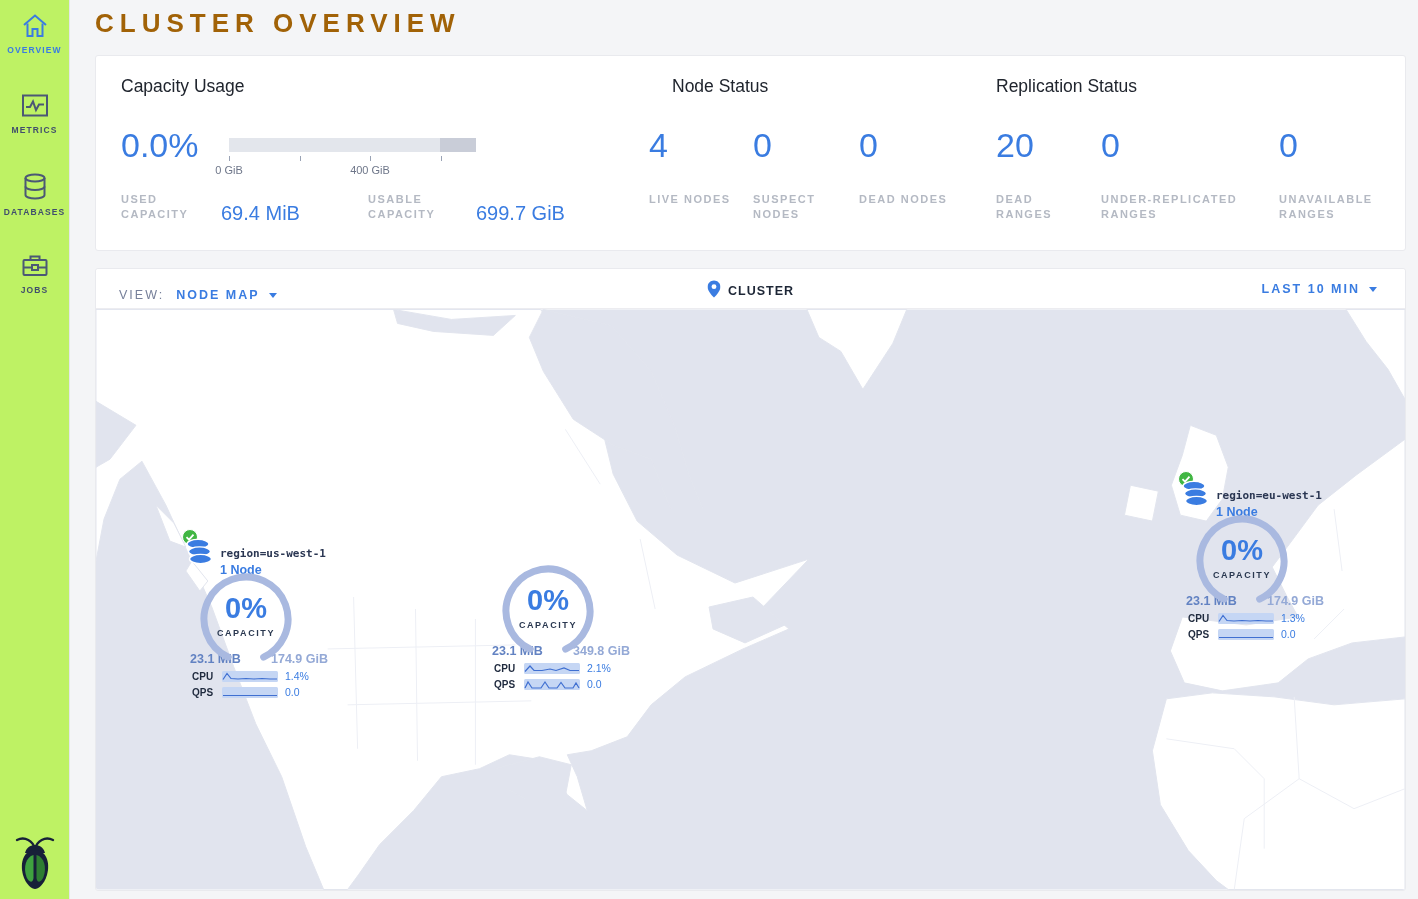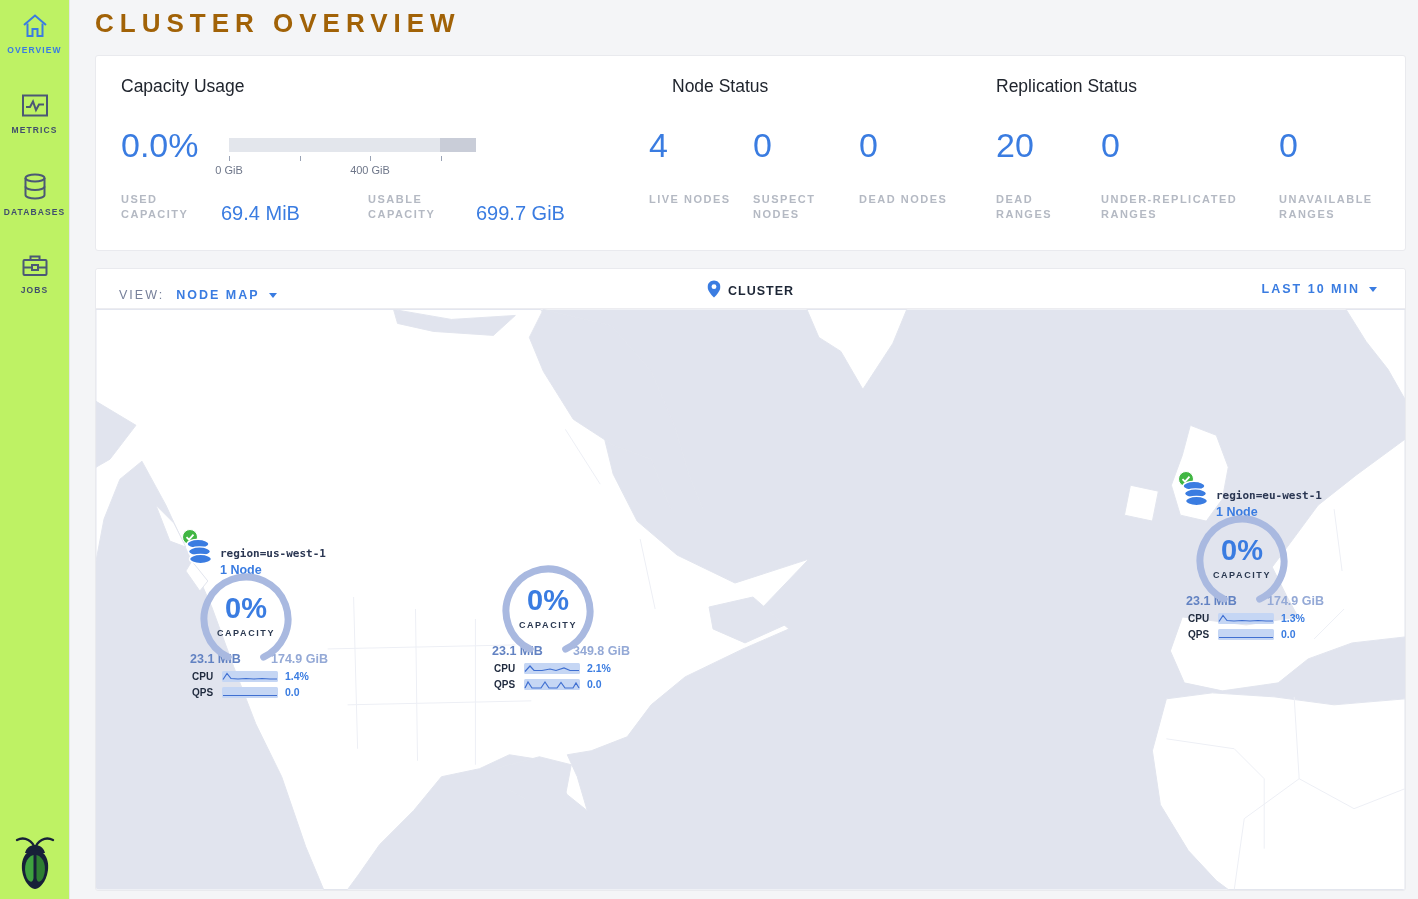--- a/index.html
+++ b/index.html
@@ -68,21 +68,21 @@
     font-size:29px; font-weight:700; color:#3a7ce1; }
   .donut-cap { position:absolute; left:0; right:0; top:57px; text-align:center;
     font-size:9px; font-weight:700; letter-spacing:1.6px; color:#2a3850; }
   .cap-vals { display:flex; justify-content:space-between; margin:-15px 6px 0 8px;
     font-size:12.5px; font-weight:700; }
   .used-val { color:#6282c2; }
   .usable-val { color:#94a9d6; }
   .metric-row { display:flex; align-items:center; margin:4px 6px 0 10px; height:12px; }
   .metric-label { width:30px; font-size:10px; font-weight:700; color:#1f2a3e; }
   .spark { margin-right:7px; }
-  .metric-val { font-size:10.5px; font-weight:700; color:#3a7ce1; }
+  .metric-val { font-size:10.5px; font-weight:400; color:#3a7ce1; }
 
   .loc-us-west { left:86px;  top:216px; }
   .loc-us-east { left:388px; top:252px; }
   .loc-eu-west { left:1082px; top:158px; }
 </style>
 </head>
 <body>
 
 <div class="sidebar">
   <div class="side-item active" style="top:12px">

